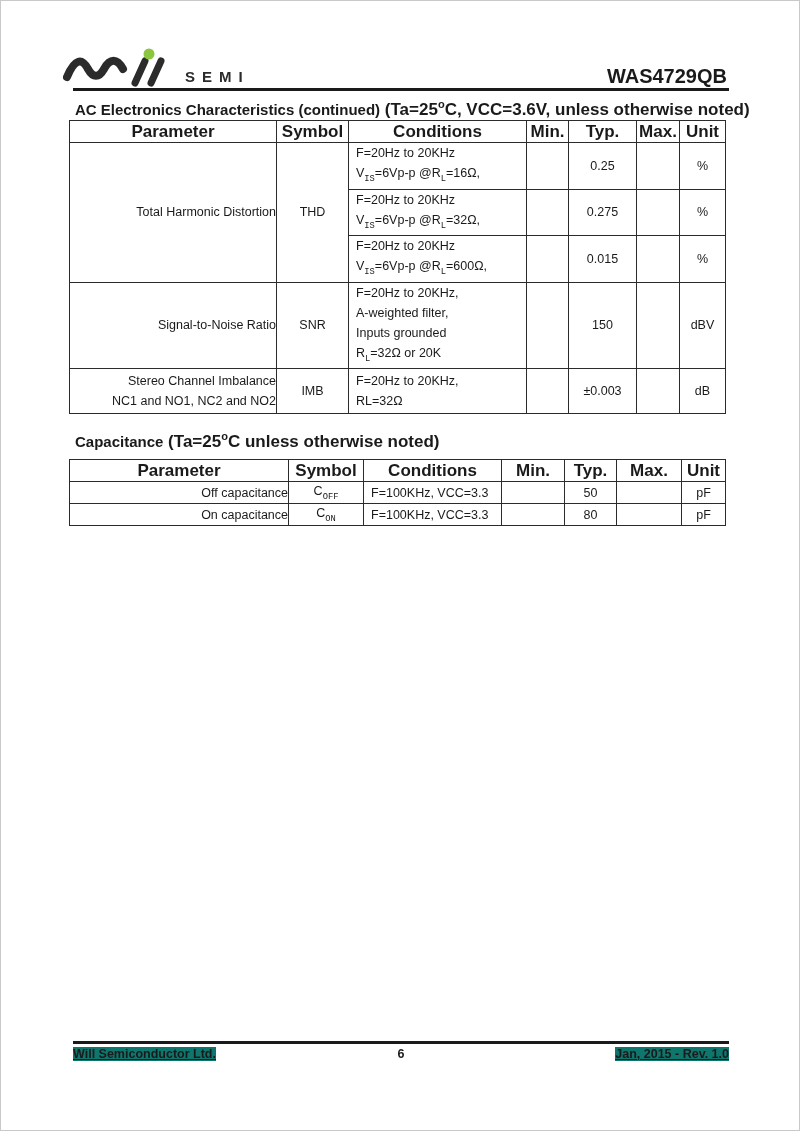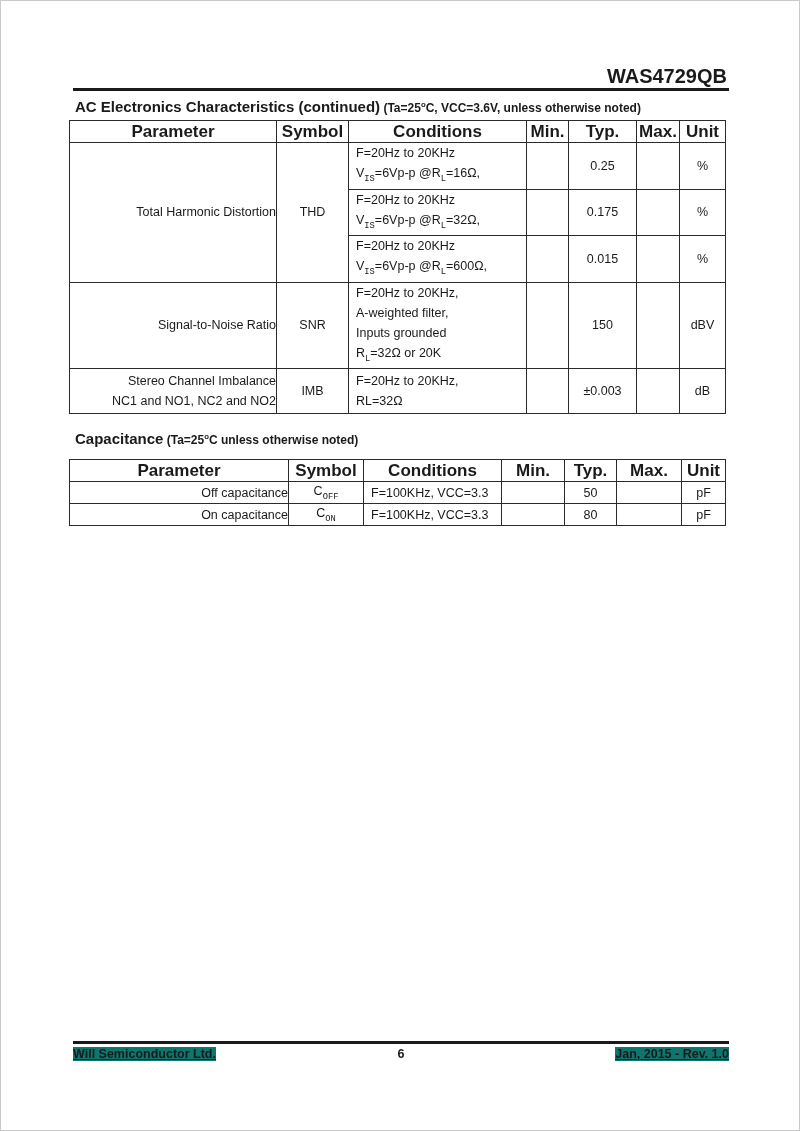--- a/index.html
+++ b/index.html
@@ -51,21 +51,21 @@
   .rule-bottom { top: 1040px; }
 
   
   .section-title {
     position: absolute;
     left: 74px;
     font-weight: bold;
     white-space: nowrap;
   }
   .section-title .big { font-size: 15px; }
-  .section-title .note { font-size: 12px; text-align: right; }
+  .section-title .note { font-size: 17px; text-align: right; }
   .title-ac { top: 97px; }
   .title-cap { top: 429px; }
 
   
   table {
     position: absolute;
     left: 68px;
     border-collapse: collapse;
     table-layout: fixed;
     width: 656px;
@@ -105,20 +105,29 @@
     left: 0; right: 0;
     text-align: center;
   }
   .footer-left, .footer-right { position: relative; z-index: 1; background: #0f766e; text-decoration: underline; }
 </style>
 </head>
 <body>
 
 <div class="page">
 
+  <div class="logo-wrap">
+    <svg class="logo-mark" width="112" height="42" viewBox="0 0 112 42" xmlns="http://www.w3.org/2000/svg">
+      <path d="M4 29 C12 10 19 10 25 21 C30 30 36 30 41 21 C47 10 54 10 60 21" fill="none" stroke="#2b2b2b" stroke-width="8" stroke-linecap="round"></path>
+      <line x1="72" y1="35" x2="82" y2="13" stroke="#2b2b2b" stroke-width="7" stroke-linecap="round"></line>
+      <line x1="88" y1="35" x2="98" y2="13" stroke="#2b2b2b" stroke-width="7" stroke-linecap="round"></line>
+      <circle cx="86" cy="6" r="5.5" fill="#8cc63f"></circle>
+    </svg>
+    <span class="brand-semi">SEMI</span>
+  </div>
   <div class="part-number">WAS4729QB</div>
   <div class="rule rule-top"></div>
 
   <div class="section-title title-ac">
     <span class="big">AC Electronics Characteristics (continued)</span><span class="note"><span> (Ta=25</span><sup>o</sup><span>C, VCC=3.6V, unless otherwise noted)</span></span>
   </div>
 
   <table class="table-ac">
     <colgroup>
       <col style="width:207px">
@@ -150,21 +159,21 @@
       <td>0.25</td>
       <td></td>
       <td>%</td>
     </tr>
     <tr class="row-case">
       <td class="cond">
         <div class="cl"><span>F=20Hz to 20KHz</span></div>
         <div class="cl"><span>V</span><sub>IS</sub><span>=6Vp-p @R</span><sub>L</sub><span>=32Ω,</span></div>
       </td>
       <td></td>
-      <td>0.175</td>
+      <td>0.275</td>
       <td></td>
       <td>%</td>
     </tr>
     <tr class="row-case">
       <td class="cond">
         <div class="cl"><span>F=20Hz to 20KHz</span></div>
         <div class="cl"><span>V</span><sub>IS</sub><span>=6Vp-p @R</span><sub>L</sub><span>=600Ω,</span></div>
       </td>
       <td></td>
       <td>0.015</td>

